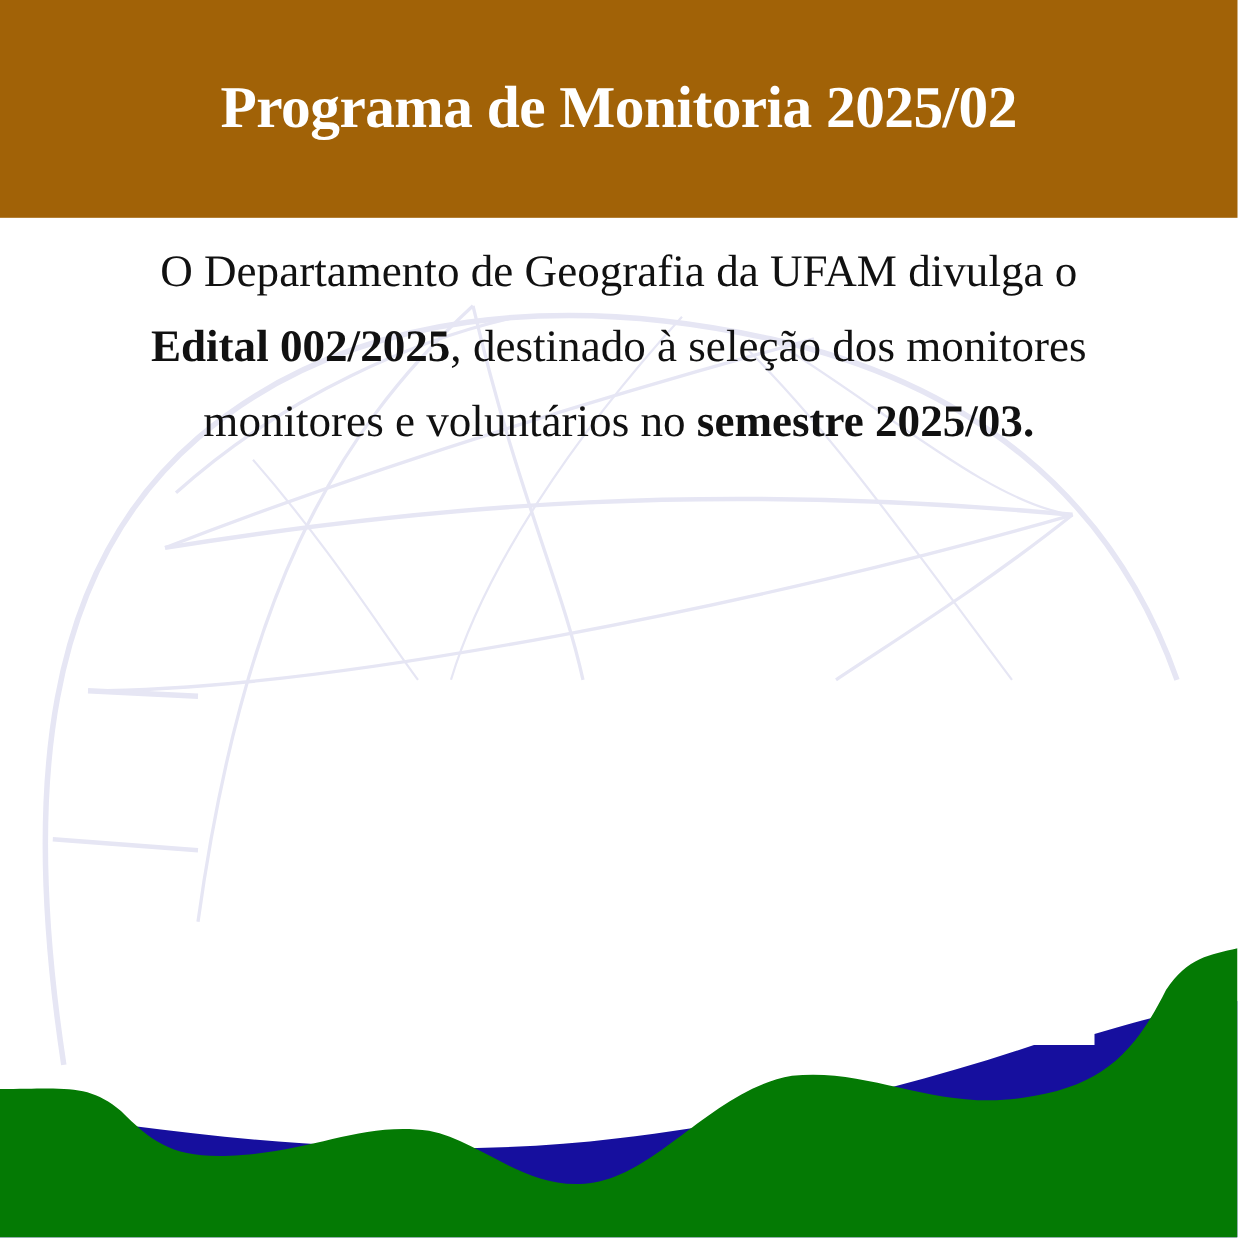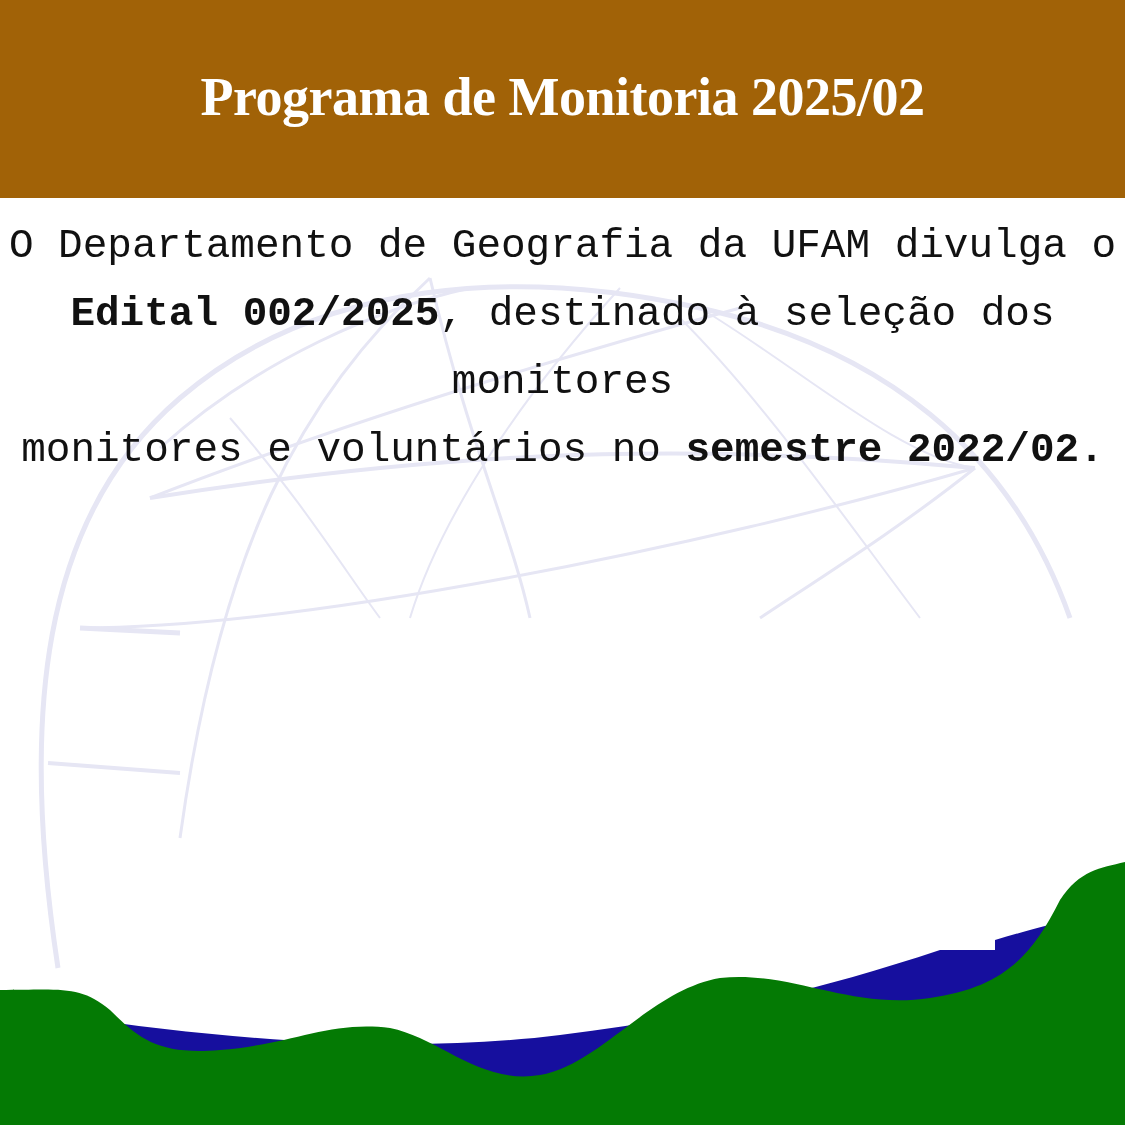--- a/index.html
+++ b/index.html
@@ -1,20 +1,20 @@
 <!DOCTYPE html>
 <html><head>
 <meta charset="utf-8">
 <style>
   html, body { margin: 0; padding: 0; }
   body { width: 1125px; height: 1125px; position: relative; overflow: hidden; background: #ffffff; font-family: "DejaVu Serif", "Liberation Serif", serif; }
   .header { position: absolute; left: 0; top: 0; width: 1125px; height: 198px; display: flex; align-items: center; justify-content: center; }
   .header h1 { margin: 0; color: #ffffff; font-family: "Liberation Serif", "DejaVu Serif", serif; font-weight: bold; font-size: 54px; letter-spacing: -0.5px; transform: translateY(-2px); }
   .globe { position: absolute; left: 0; top: 198px; width: 1125px; height: 800px; }
-  .content { position: absolute; left: 0; top: 198px; width: 1125px; text-align: center; color: #111111; font-family: Liberation Mono, monospace; }
+  .content { position: absolute; left: 0; top: 198px; width: 1125px; text-align: center; color: #111111; font-family: Liberation Serif, serif; }
   .para { font-size: 41px; line-height: 68px; margin-top: 14px; }
   .para b, .period b { font-weight: bold; }
   .period { font-size: 41px; line-height: 66px; margin-top: 54px; }
   .waves { position: absolute; left: 0; top: 840px; width: 1125px; height: 285px; }
 </style>
 </head>
 <body>
 
 <div class="header" style="background: #a16207;">
   <h1>Programa de Monitoria 2025/02</h1>
@@ -37,20 +37,20 @@
   <path d="M680 120 C760 200 830 300 920 420" stroke-width="2"></path>
   <path d="M975 270 C900 330 820 380 760 420" stroke-width="3"></path>
   <path d="M700 110 C800 170 900 260 975 270" stroke-width="2"></path>
   <path d="M230 220 C300 300 350 380 380 420" stroke-width="2"></path>
 </svg>
 
 <div class="content">
   <div class="para">
     <span>O Departamento de Geografia da UFAM divulga o</span><br>
     <b>Edital 002/2025</b><span>, destinado à seleção dos monitores</span><br>
-    <span>monitores e voluntários no </span><b>semestre 2022/02.</b>
+    <span>monitores e voluntários no </span><b>semestre 2025/03.</b>
   </div>
 </div>
 
 <svg class="waves" viewBox="0 0 1125 285" preserveAspectRatio="none">
   <path d="M0 165 C200 200 400 215 560 195 C700 178 820 150 940 110 L995 110 L995 100 C1030 90 1060 80 1125 70 L1125 285 L0 285 Z" fill="#160f9e"></path>
   <path d="M0 150 C60 150 80 145 110 170 C140 200 160 215 220 210 C290 205 330 180 390 188 C440 198 480 245 540 235 C600 225 650 150 720 138 C790 130 850 170 930 158 C1000 148 1030 120 1060 60 C1080 30 1100 28 1125 22 L1125 285 L0 285 Z" fill="#047a04"></path>
 </svg>
 
 </body></html>

